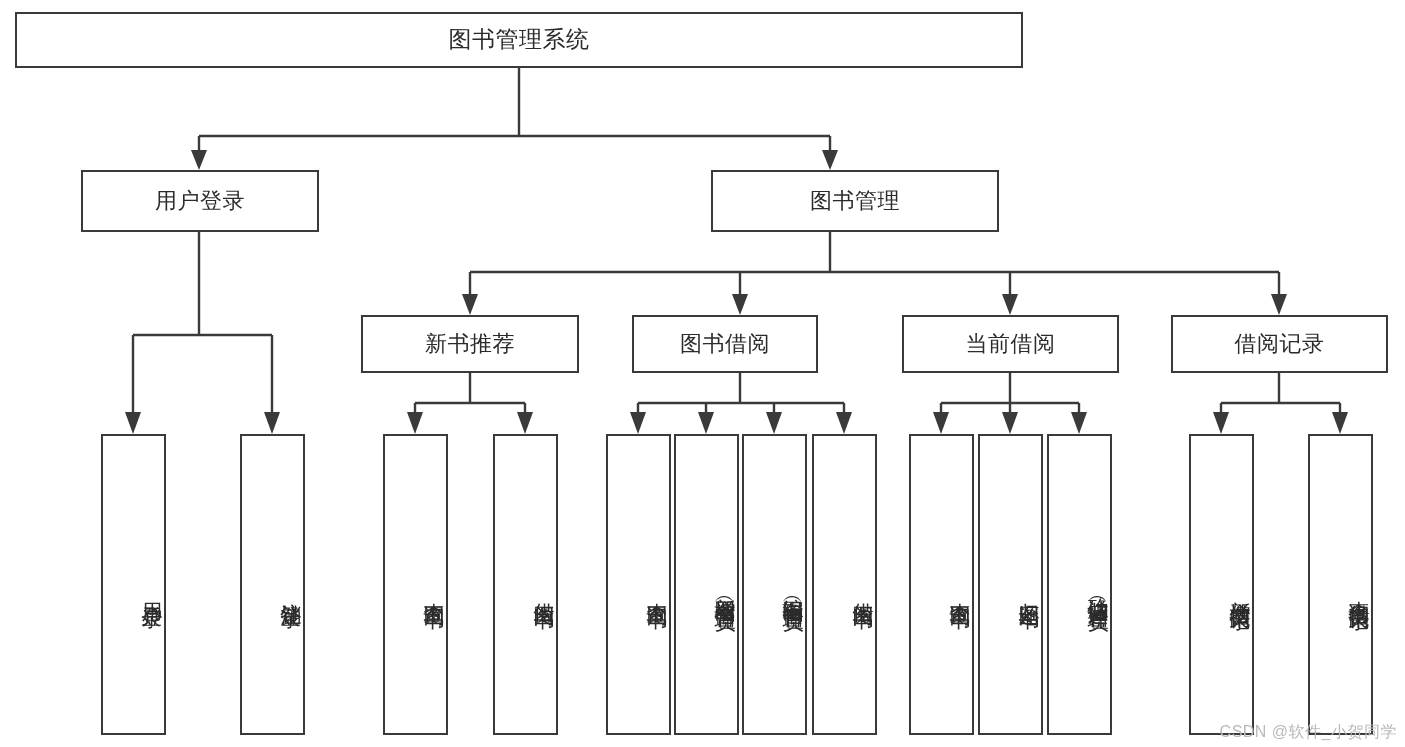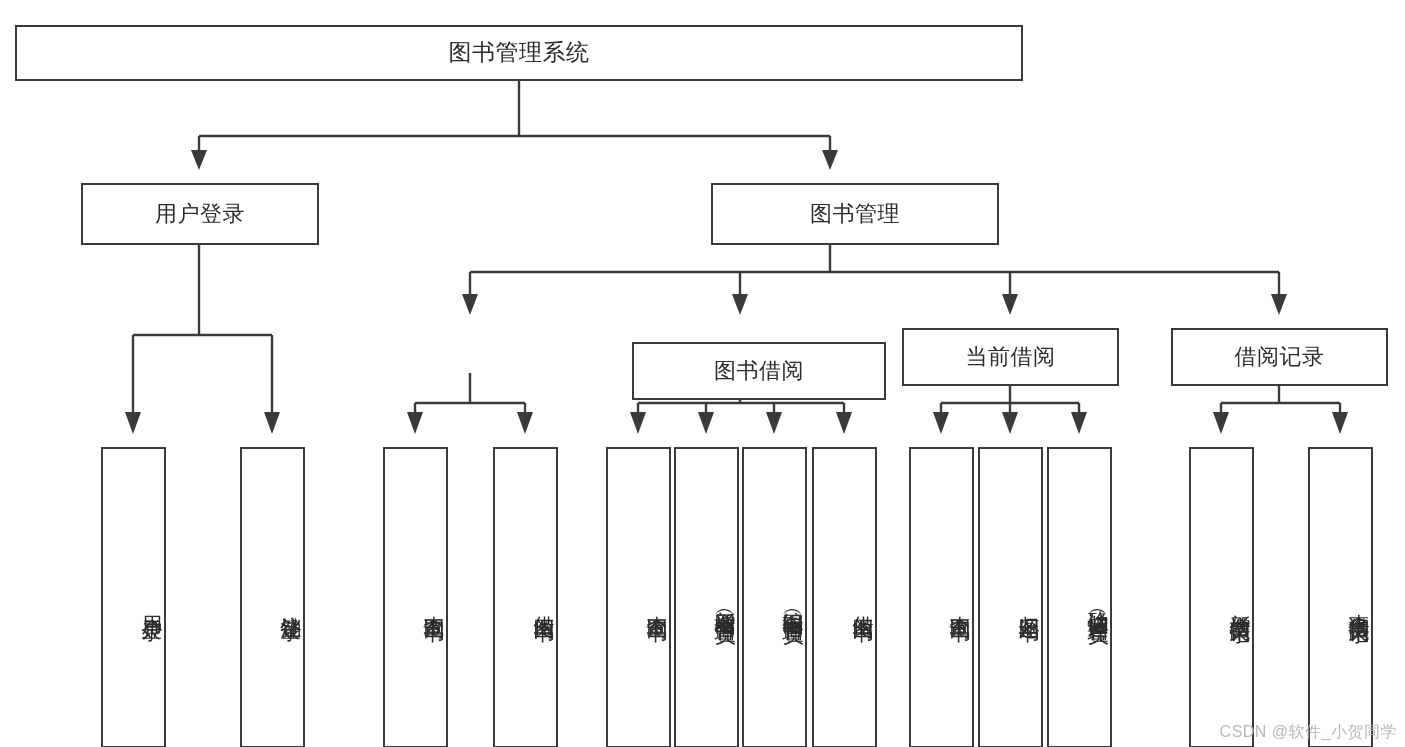--- a/index.html
+++ b/index.html
@@ -18,21 +18,20 @@
     box-sizing:border-box;
     background:#ffffff;
     border:2px solid #3a3a3a;
     display:flex;
     align-items:center;
     justify-content:center;
     color:#2b2b2b;
     line-height:1.18;
     text-align:center;
     letter-spacing:0.5px;
-    margin-top:13px;
   }
   .node.h{
     font-size:22px;
     writing-mode:horizontal-tb;
   }
   .node.v{
     font-size:21px;
     writing-mode:vertical-rl;
     text-orientation:upright;
     align-items:flex-start;
@@ -135,21 +134,22 @@
     <polygon points="1213,412 1229,412 1221,434"></polygon>
     <path d="M1340 403 L1340 414"></path>
     <polygon points="1332,412 1348,412 1340,434"></polygon>
   </svg>
 
   <div class="node h" id="root-node" style="left:15px;top:12px;width:1008px;height:56px;">图书管理系统</div>
 
   <div class="node h" style="left:81px;top:170px;width:238px;height:62px;">用户登录</div>
   <div class="node h" style="left:711px;top:170px;width:288px;height:62px;">图书管理</div>
 
-  <div class="node h" style="left:632px;top:329px;width:254px;height:58px;">图书借阅</div>
+  <div class="node h" style="left:361px;top:315px;width:218px;height:58px;">新书推荐</div>
+  <div class="node h" style="left:632px;top:315px;width:186px;height:58px;">图书借阅</div>
   <div class="node h" style="left:902px;top:315px;width:217px;height:58px;">当前借阅</div>
   <div class="node h" style="left:1171px;top:315px;width:217px;height:58px;">借阅记录</div>
 
   <div class="node v" style="left:101px;top:434px;width:65px;height:301px;">
     <span>用户登录</span>
   </div>
   <div class="node v" style="left:240px;top:434px;width:65px;height:301px;">
     <span>注销登录</span>
   </div>
 

